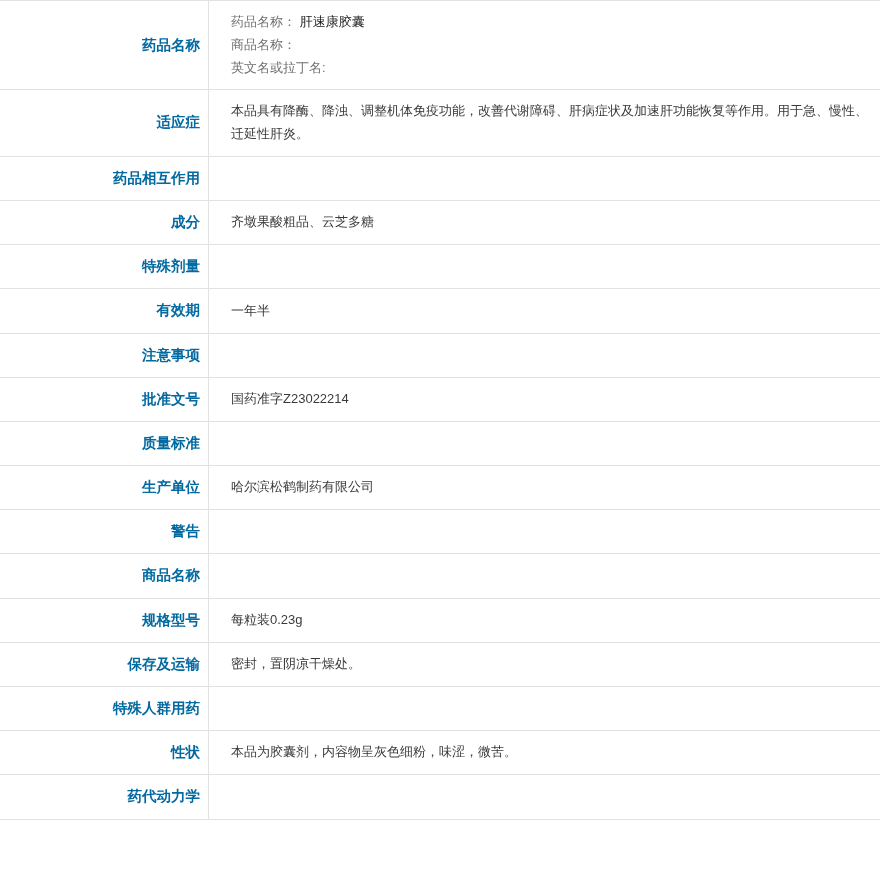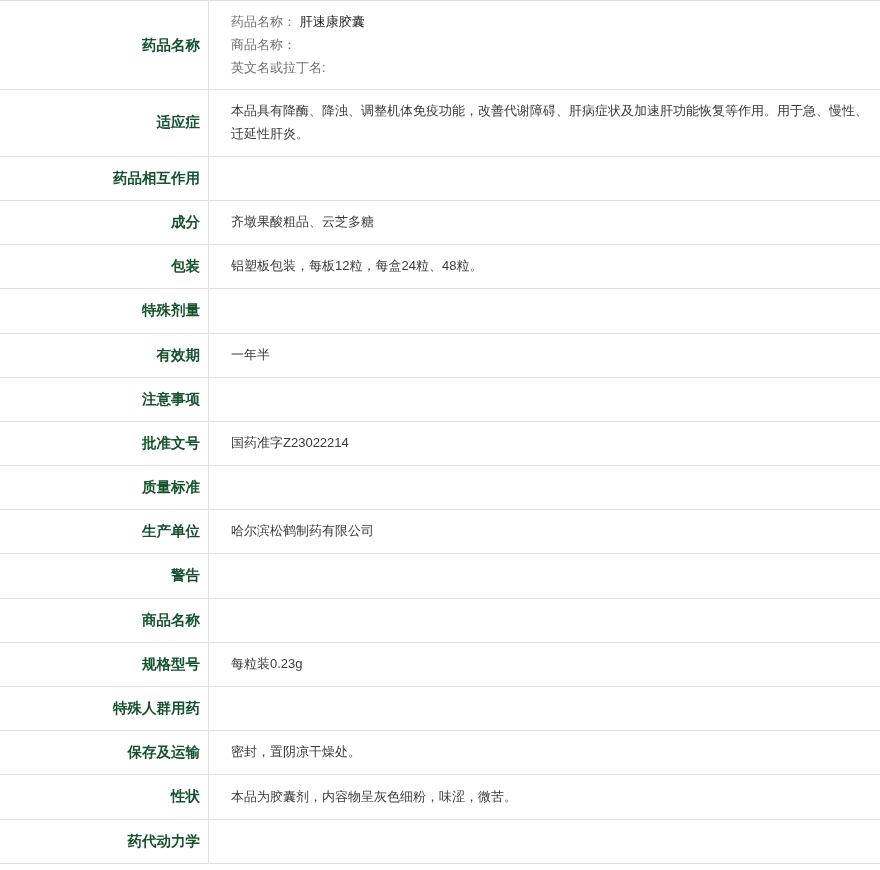--- a/index.html
+++ b/index.html
@@ -25,21 +25,21 @@
   .drug-table tr:first-child {
     border-top: 1px solid #e2e2e2;
   }
   .label-cell {
     width: 200px;
     text-align: right;
     vertical-align: middle;
     padding: 10px 8px 10px 0;
     font-weight: bold;
     font-size: 14.5px;
-    color: #14532d;
+    color: #0369a1;
     border-right: 1px solid #e2e2e2;
     line-height: 1.6;
   }
   .value-cell {
     vertical-align: middle;
     padding: 10px 12px 10px 22px;
     font-size: 13px;
     color: #3a3a3a;
     line-height: 1.75;
     word-break: break-all;
@@ -94,24 +94,20 @@
     <tr>
       <td class="label-cell">药品相互作用</td>
       <td class="value-cell"></td>
     </tr>
 
     <tr>
       <td class="label-cell">成分</td>
       <td class="value-cell">齐墩果酸粗品、云芝多糖</td>
     </tr>
 
-    <tr>
-      <td class="label-cell">包装</td>
-      <td class="value-cell">铝塑板包装，每板12粒，每盒24粒、48粒。</td>
-    </tr>
 
     <tr>
       <td class="label-cell">特殊剂量</td>
       <td class="value-cell"></td>
     </tr>
 
     <tr>
       <td class="label-cell">有效期</td>
       <td class="value-cell">一年半</td>
     </tr>
@@ -146,27 +142,27 @@
       <td class="label-cell">商品名称</td>
       <td class="value-cell"></td>
     </tr>
 
     <tr>
       <td class="label-cell">规格型号</td>
       <td class="value-cell">每粒装0.23g</td>
     </tr>
 
     <tr>
-      <td class="label-cell">特殊人群用药</td>
-      <td class="value-cell"></td>
+      <td class="label-cell">保存及运输</td>
+      <td class="value-cell">密封，置阴凉干燥处。</td>
     </tr>
 
     <tr>
-      <td class="label-cell">保存及运输</td>
-      <td class="value-cell">密封，置阴凉干燥处。</td>
+      <td class="label-cell">特殊人群用药</td>
+      <td class="value-cell"></td>
     </tr>
 
     <tr>
       <td class="label-cell">性状</td>
       <td class="value-cell">本品为胶囊剂，内容物呈灰色细粉，味涩，微苦。</td>
     </tr>
 
     <tr>
       <td class="label-cell">药代动力学</td>
       <td class="value-cell"></td>

